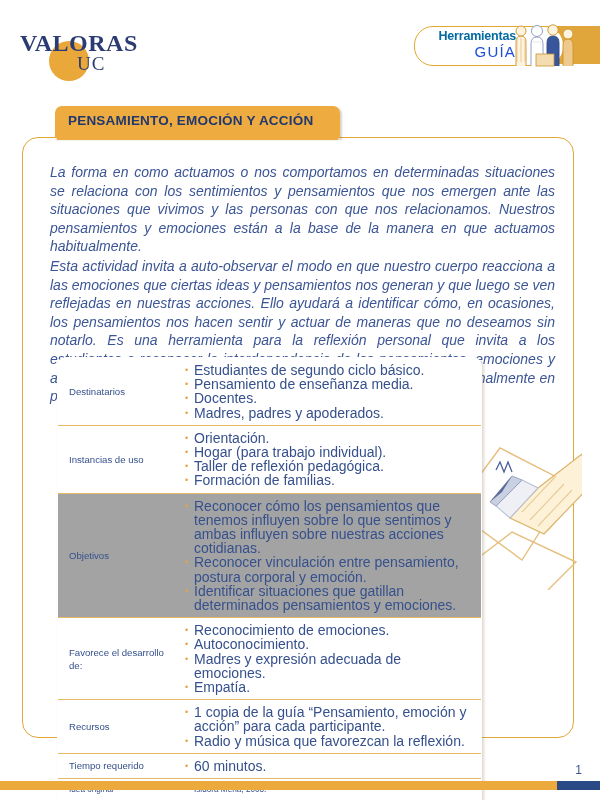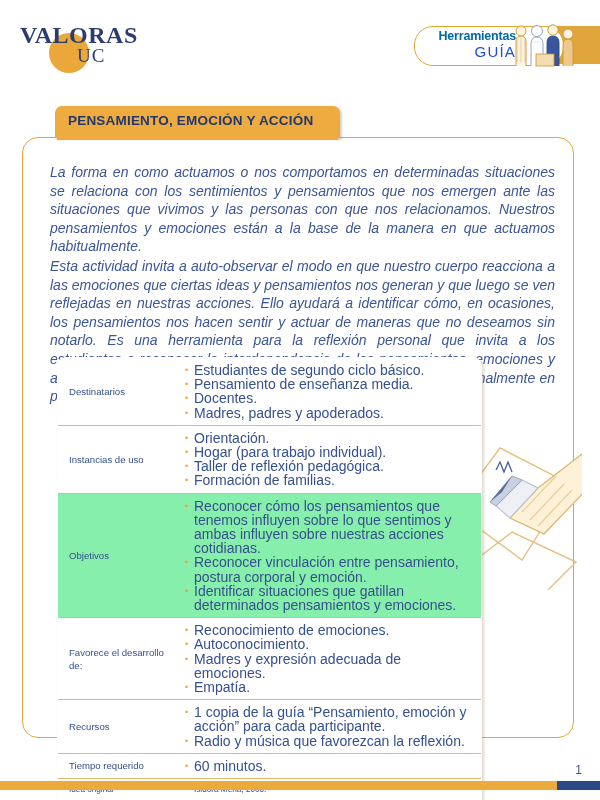--- a/index.html
+++ b/index.html
@@ -17,21 +17,21 @@
 
   
   #header {
     position: absolute;
     left: 0; top: 0;
     width: 600px; height: 92px;
   }
 
   #valoras-logo {
     position: absolute;
-    left: 20px; top: 20px;
+    left: 20px; top: 28px;
     width: 130px; height: 52px;
   }
   #valoras-circle {
     position: absolute;
     left: 29px; top: 13px;
     width: 40px; height: 40px;
     border-radius: 50%;
     background: #eaa73a;
   }
   #valoras-word {
@@ -202,21 +202,21 @@
     margin: 0;
   }
   .cell-items li:before {
     content: "\2022";
     position: absolute;
     left: 0;
     color: #e9a13c;
     font-size: 9px;
   }
   tr.highlight td {
-    background: #86efac;
+    background: #a3a3a3;
   }
   tr.small-row td {
     font-size: 8.2px;
     line-height: 11px;
     padding-top: 3px;
     padding-bottom: 3px;
   }
   tr.small-row .cell-label { font-size: 8.2px; }
   tr.small-row .cell-items { font-size: 8.2px; }
   .rounded-tl { border-top-left-radius: 9px; }

